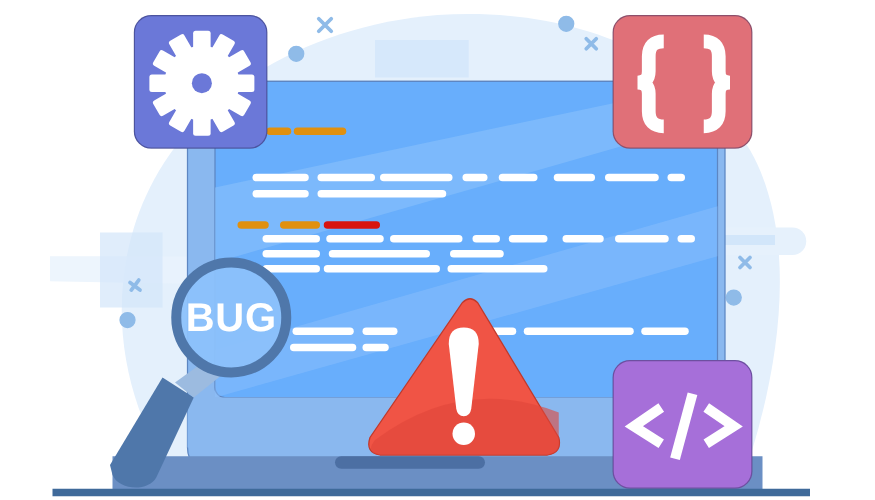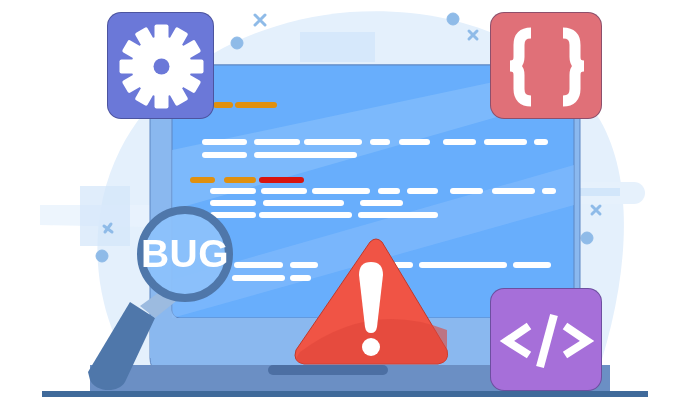--- a/index.html
+++ b/index.html
@@ -1,20 +1,20 @@
 <!DOCTYPE html>
 <html><head>
 <meta charset="utf-8">
 <style>
   html,body{margin:0;padding:0;background:#ffffff;}
   body{width:700px;height:400px;overflow:hidden;position:relative;font-family:"Liberation Sans",sans-serif;}
   .scene{position:absolute;left:0;top:0;width:700px;height:400px;}
   .abs{position:absolute;}
   .tile{position:absolute;border-radius:14px;box-sizing:border-box;border:1px solid rgba(40,40,90,0.45);}
-  .bug-text{position:absolute;left:0;top:0;width:100%;height:100%;display:flex;align-items:center;justify-content:center;color:#fff;font-weight:bold;font-size:39px;font-family:"Liberation Sans",sans-serif;letter-spacing:0.5px;}
+  .bug-text{position:absolute;left:0;top:0;width:100%;height:100%;display:flex;align-items:center;justify-content:center;color:#fff;font-weight:bold;font-size:32px;font-family:"Liberation Sans",sans-serif;letter-spacing:0.5px;}
 </style>
 </head>
 <body>
 
 <div class="scene">
   <svg width="700" height="400" viewBox="0 0 700 400" xmlns="http://www.w3.org/2000/svg">
 
     <g>
       <path d="M150,395 C95,330 80,230 120,150 C160,70 250,20 350,12 C450,5 550,40 600,120 C640,190 625,300 590,395 Z" fill="#e4f0fc"></path>
       <path d="M40,205 L300,205 L300,230 L40,225 Z" fill="#e9f3fd" opacity="0.8"></path>

